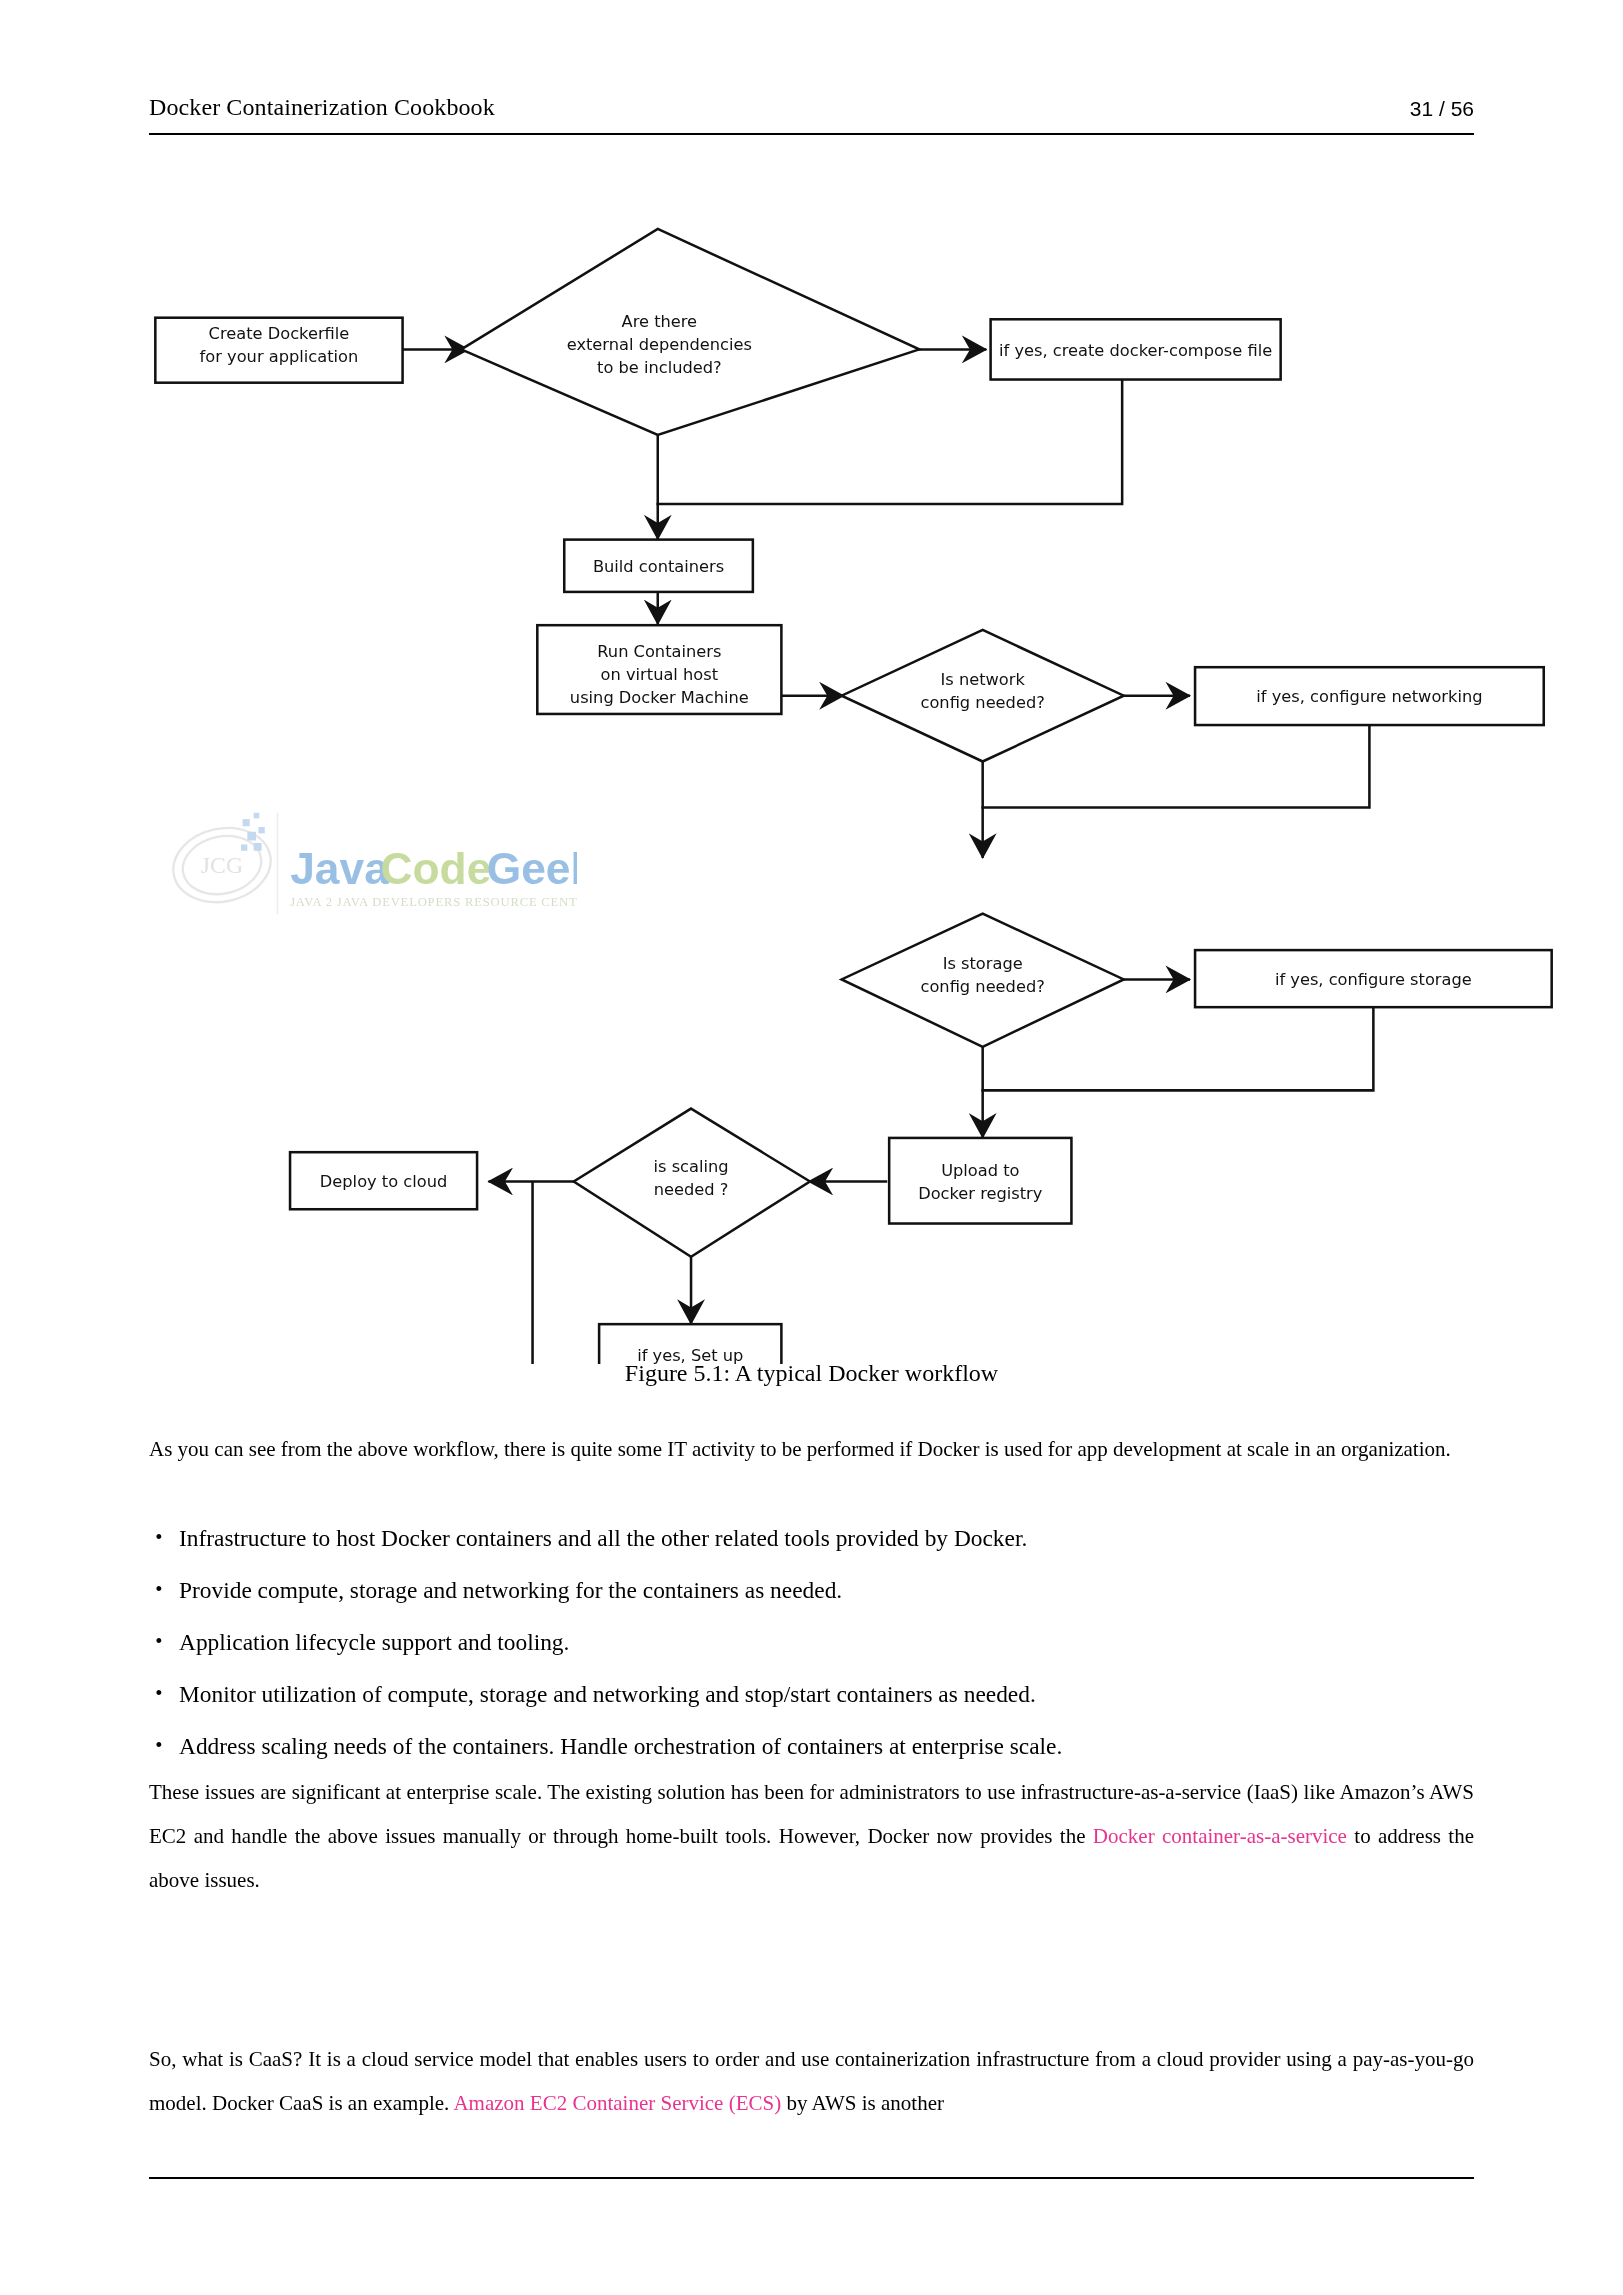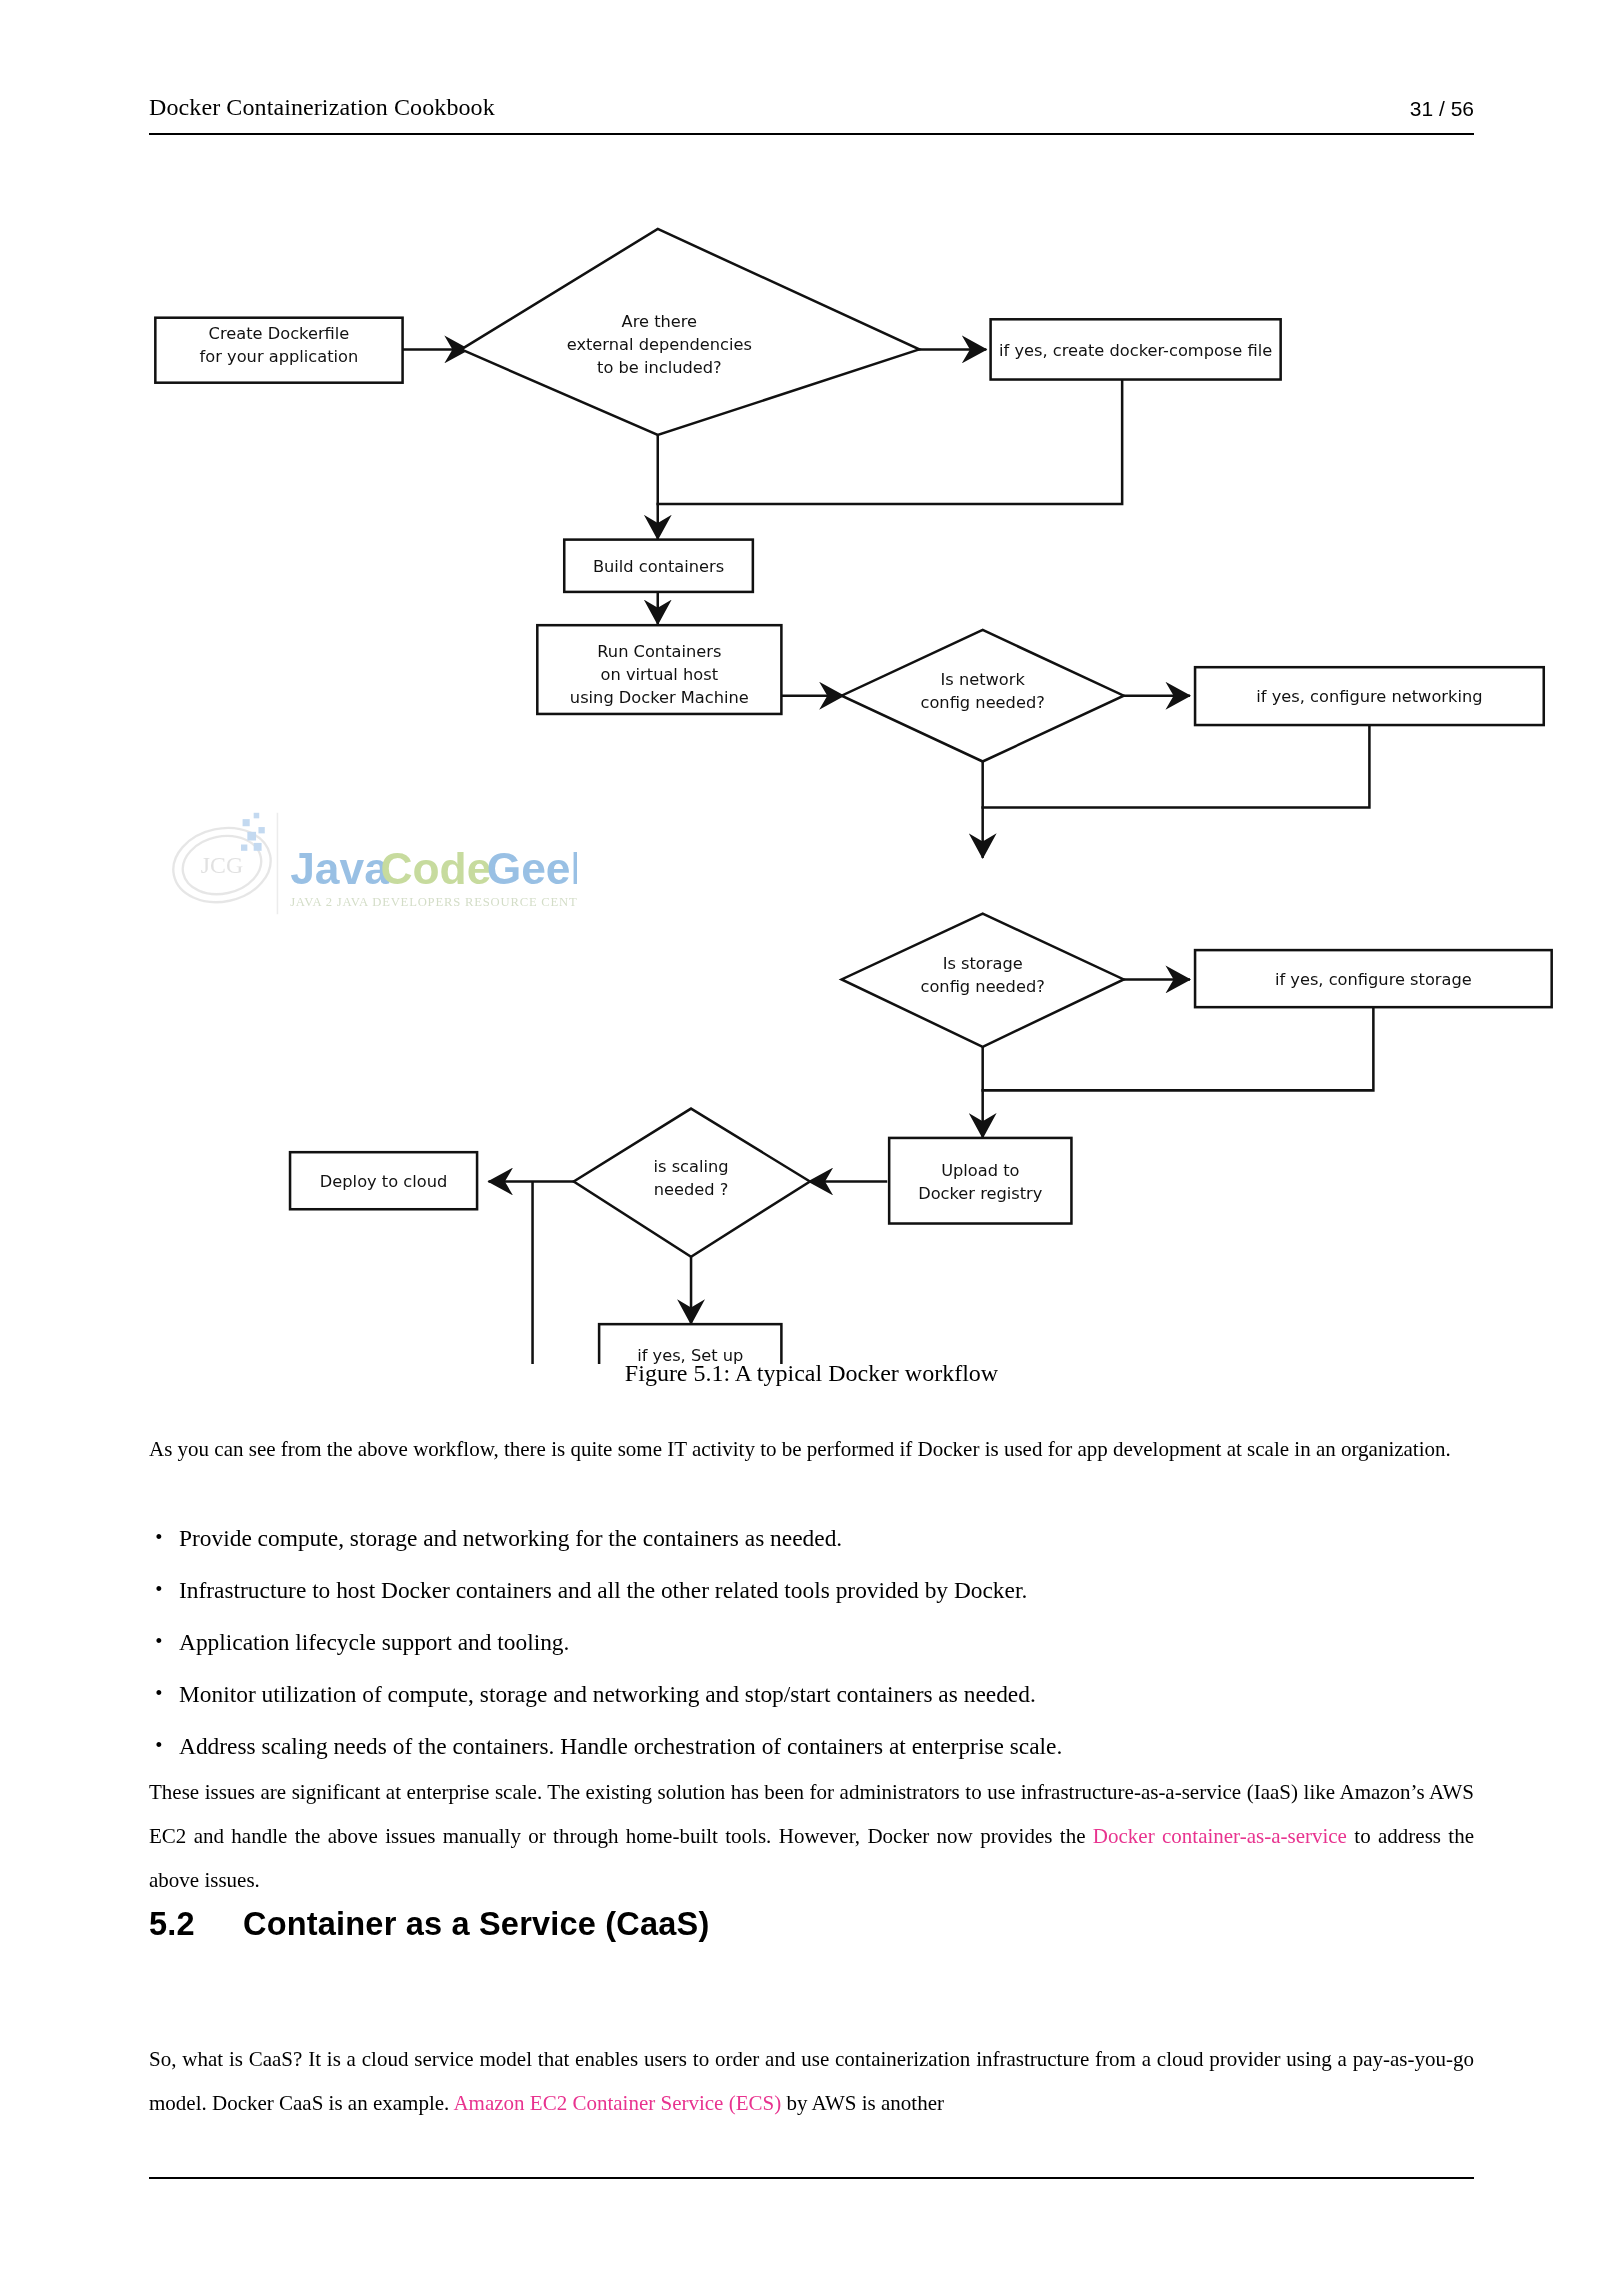--- a/index.html
+++ b/index.html
@@ -281,29 +281,28 @@
       <text x="416" y="96" font-family="'Liberation Sans', sans-serif" font-weight="bold" font-size="56" fill="#5b9bd5">Geeks</text>
       <text x="168" y="124" font-family="'Liberation Serif', serif" font-size="16" letter-spacing="1" fill="#b9c9a6">JAVA 2 JAVA DEVELOPERS RESOURCE CENTER</text>
     </svg>
   </div>
 
   <div class="fig-caption">Figure 5.1: A typical Docker workflow</div>
 
   <div class="body-text para-1">As you can see from the above workflow, there is quite some IT activity to be performed if Docker is used for app development at scale in an organization.</div>
 
   <div class="bullets">
+    <div class="bullet">Infrastructure to host Docker containers and all the other related tools provided by Docker.</div>
     <div class="bullet">Provide compute, storage and networking for the containers as needed.</div>
-    <div class="bullet">Infrastructure to host Docker containers and all the other related tools provided by Docker.</div>
     <div class="bullet">Application lifecycle support and tooling.</div>
     <div class="bullet">Monitor utilization of compute, storage and networking and stop/start containers as needed.</div>
     <div class="bullet">Address scaling needs of the containers. Handle orchestration of containers at enterprise scale.</div>
   </div>
 
   <div class="body-text para-2"><span>These issues are significant at enterprise scale. The existing solution has been for administrators to use infrastructure-as-a-service (IaaS) like Amazon’s AWS EC2 and handle the above issues manually or through home-built tools. However, Docker now provides the </span><span class="link">Docker container-as-a-service</span><span> to address the above issues.</span></div>
 
-  <div class="section-heading"><span class="num">5.2</span><span>Container as a Service (CaaS)</span></div>
 
   <div class="body-text para-3"><span>So, what is CaaS? It is a cloud service model that enables users to order and use containerization infrastructure from a cloud provider using a pay-as-you-go model. Docker CaaS is an example. </span><span class="link">Amazon EC2 Container Service (ECS)</span><span> by AWS is another</span></div>
 
   <div class="footer-rule"></div>
 
 </div>
 
 
 </body></html>

